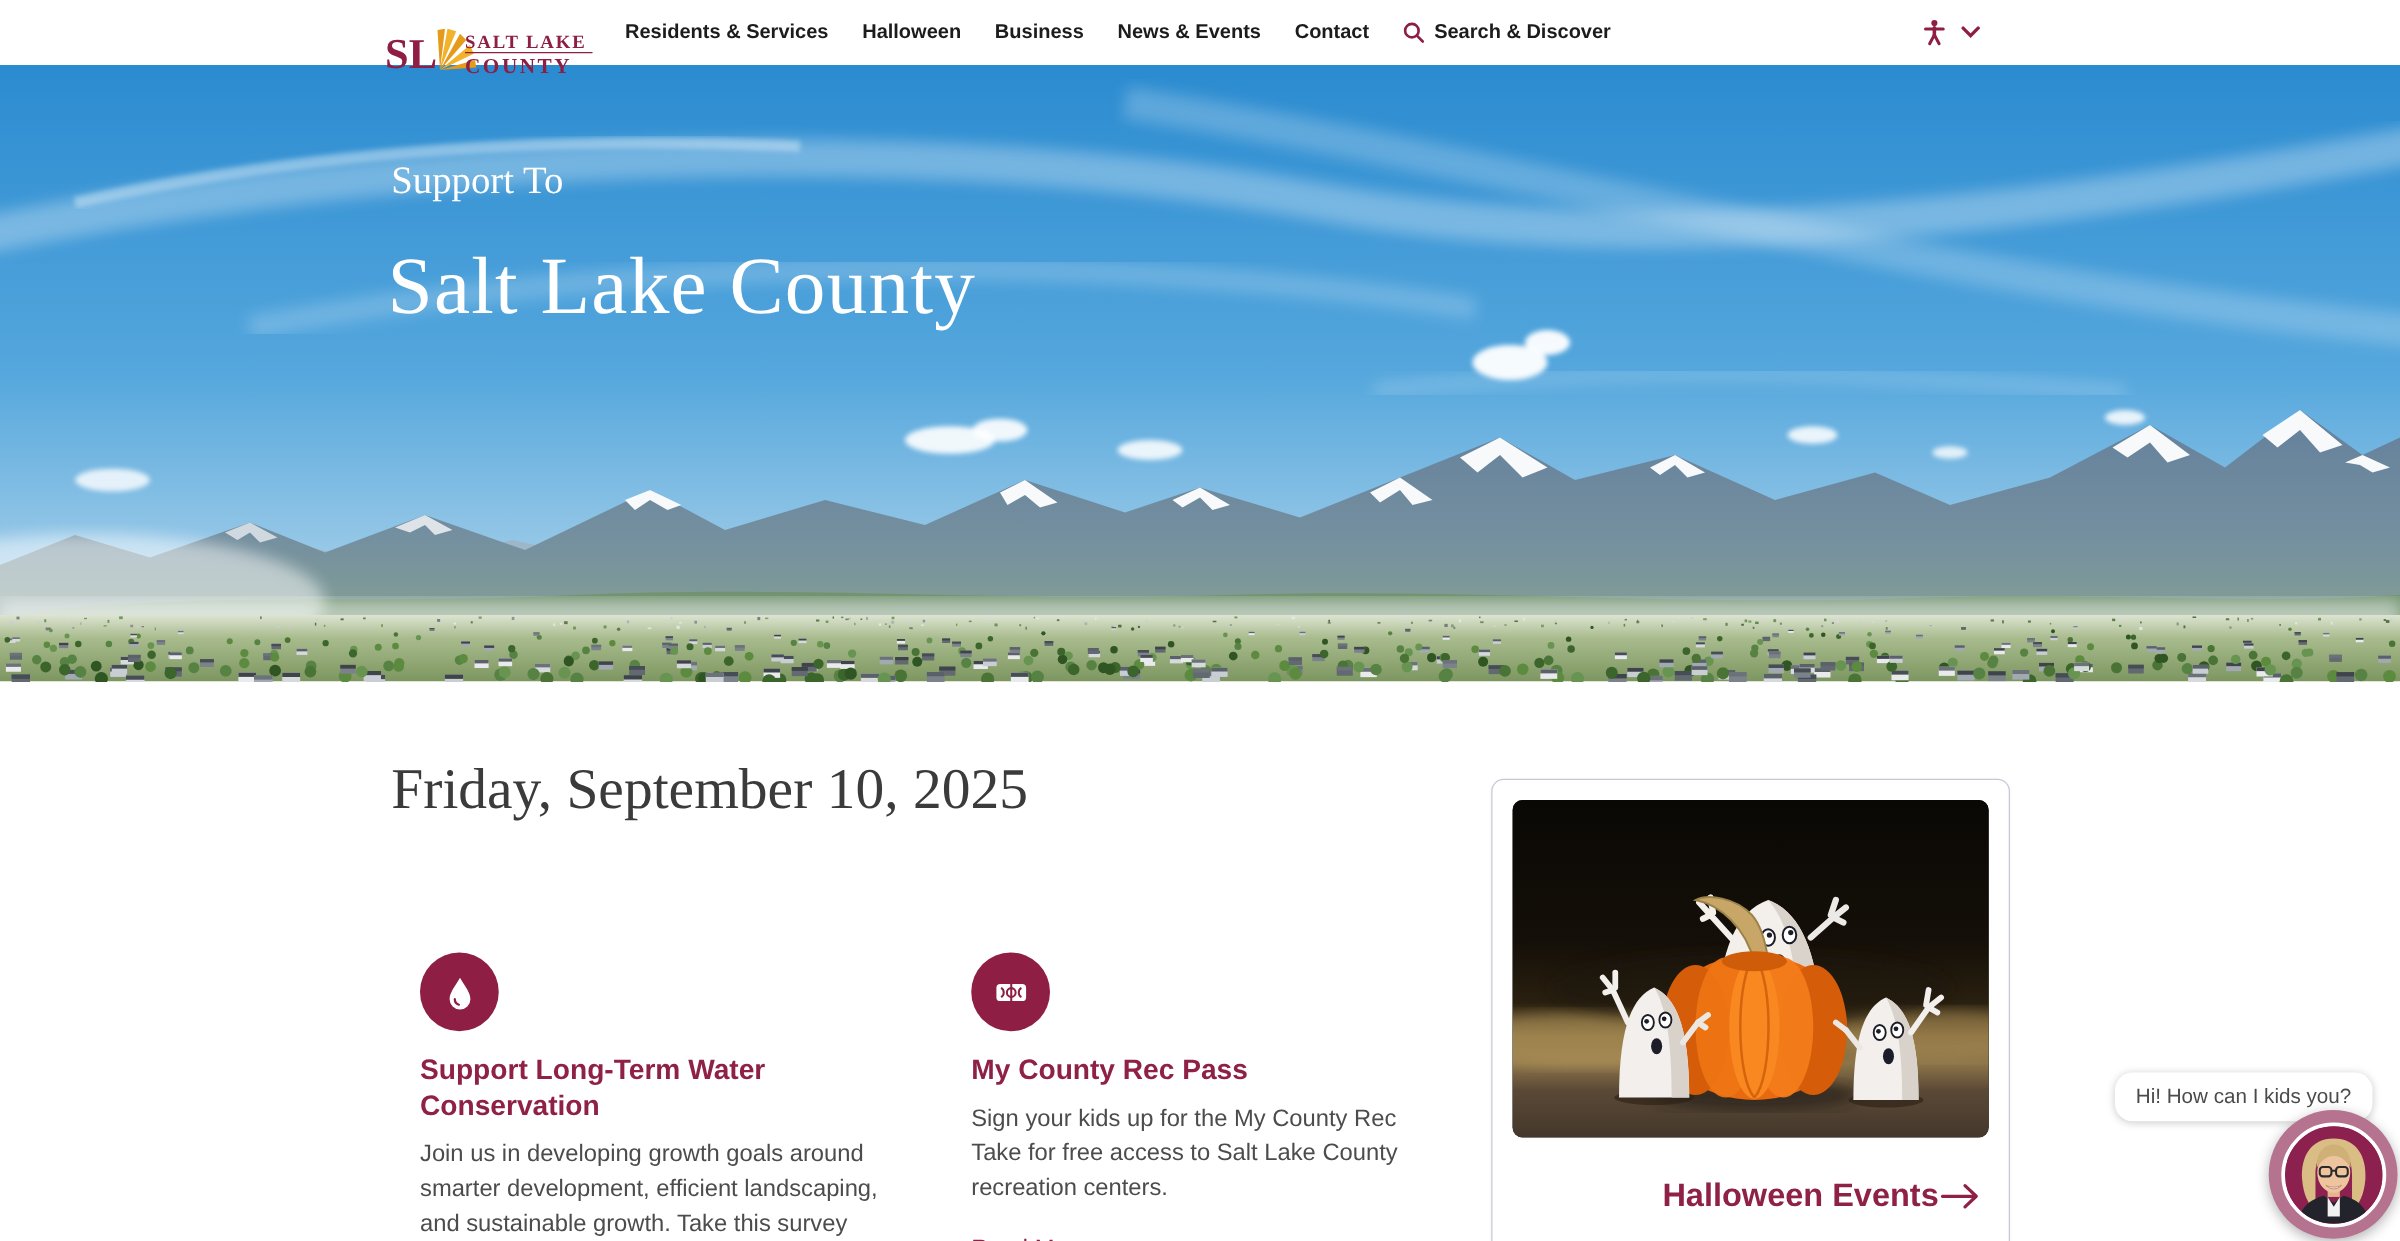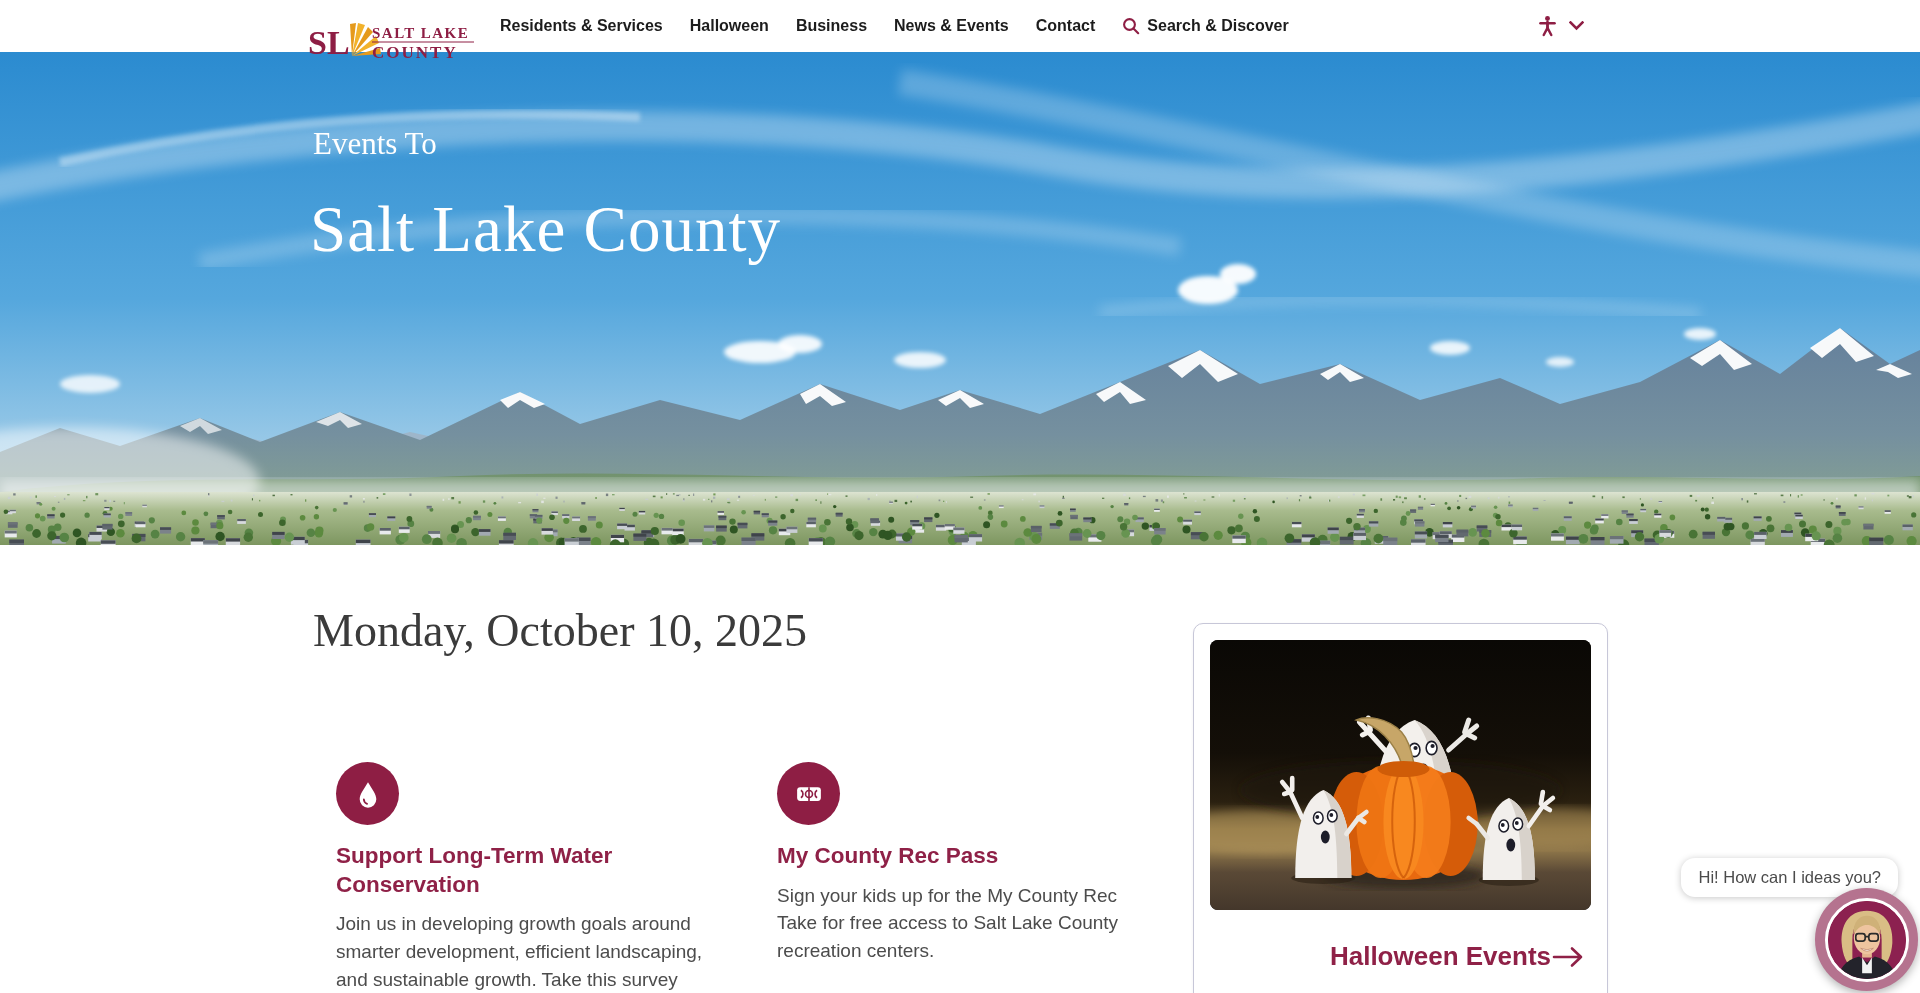--- a/index.html
+++ b/index.html
@@ -1002,25 +1002,25 @@
         <rect x="1435.2" y="482.7" width="13.3" height="3.2" fill="#474d54"></rect>
         <circle cx="1911.6" cy="489.1" r="5.1" fill="#5c8a3f"></circle>
         <circle cx="1403.9" cy="466.4" r="2.9" fill="#568344"></circle>
         <rect x="225.8" y="486.2" width="14.3" height="8.1" fill="#d7dadd"></rect>
         <rect x="225.8" y="486.2" width="14.3" height="3.4" fill="#3f444a"></rect>
         <rect x="1568.9" y="449.8" width="3.8" height="2.1" fill="#626970"></rect>
         <rect x="1568.9" y="449.8" width="3.8" height="0.9" fill="#5a6168"></rect>
       </g>
   </svg>
 
-  <div class="hero-eyebrow">Events To</div>
+  <div class="hero-eyebrow">Support To</div>
   <h1 class="hero-title">Salt Lake County</h1>
 </section>
 
-<h2 class="date-heading">Monday, October 10, 2025</h2>
+<h2 class="date-heading">Friday, September 10, 2025</h2>
 
 <div class="feature feature-1">
   <div class="icon-circle">
     <svg width="38" height="38" viewBox="0 0 64 64">
       <path d="M32,12 C25,24 18,32 18,41 a14,14 0 0 0 28,0 C46,32 39,24 32,12 Z" fill="#ffffff"></path>
       <path d="M25,41 a8,8 0 0 0 5.5,7.5" stroke="#8e1e44" stroke-width="3" fill="none" stroke-linecap="round"></path>
     </svg>
   </div>
   <h3>Support Long-Term Water Conservation</h3>
   <p>Join us in developing growth goals around smarter development, efficient landscaping, and sustainable growth. Take this survey and share your ideas.</p>
@@ -1153,21 +1153,21 @@
     </svg>
   </div>
   <div class="promo-footer">
     <span class="promo-title">Halloween Events</span>
     <svg width="34" height="26" viewBox="0 0 34 26">
       <path d="M3,13 H30 M21,4.5 L30,13 L21,21.5" fill="none" stroke="#8f2147" stroke-width="2.6" stroke-linecap="round" stroke-linejoin="round"></path>
     </svg>
   </div>
 </div>
 
-<div class="chat-bubble">Hi! How can I ideas you?</div>
+<div class="chat-bubble">Hi! How can I kids you?</div>
 <div class="chat-avatar">
   <div class="photo-ring">
     <svg width="78" height="78" viewBox="0 0 80 80">
       <circle cx="40" cy="40" r="40" fill="#8c2150"></circle>
 
       <path d="M40,10 C21,10 13,25 14,43 C15,56 19,64 25,69 L25,40 C25,25 31,19 40,19 C49,19 55,25 55,40 L55,69 C61,64 65,56 66,43 C67,25 59,10 40,10 Z" fill="#d9bd85"></path>
 
       <path d="M10,80 C13,64 24,59 32,57 L40,63 L48,57 C56,59 67,64 70,80 Z" fill="#23232b"></path>
       <path d="M35,58 L40,66 L45,58 L45,74 L35,74 Z" fill="#f2f2f2"></path>
 

